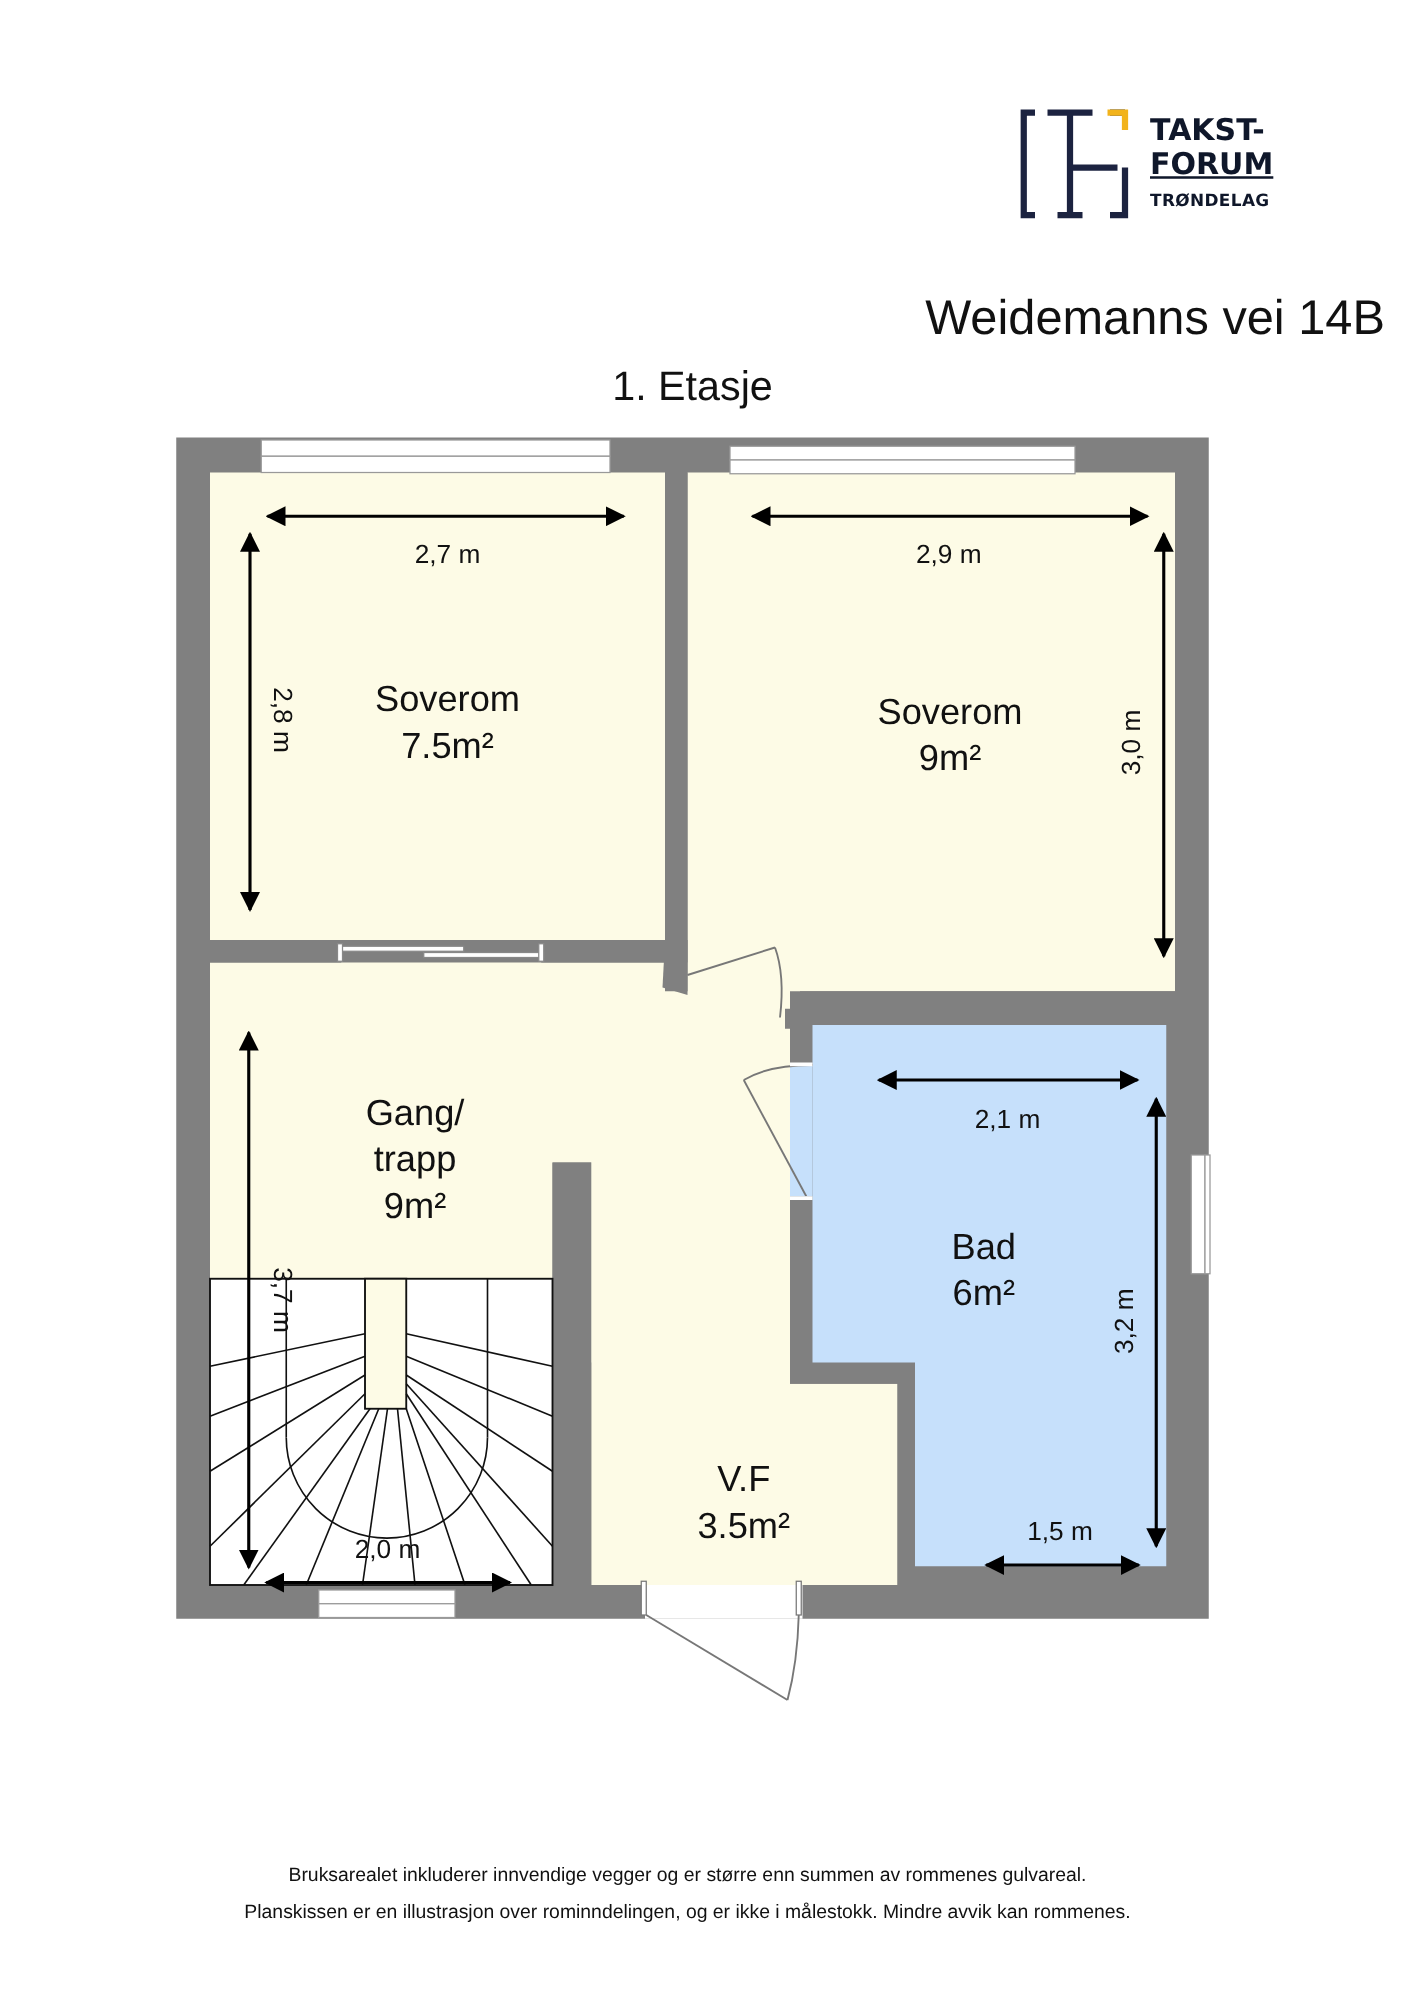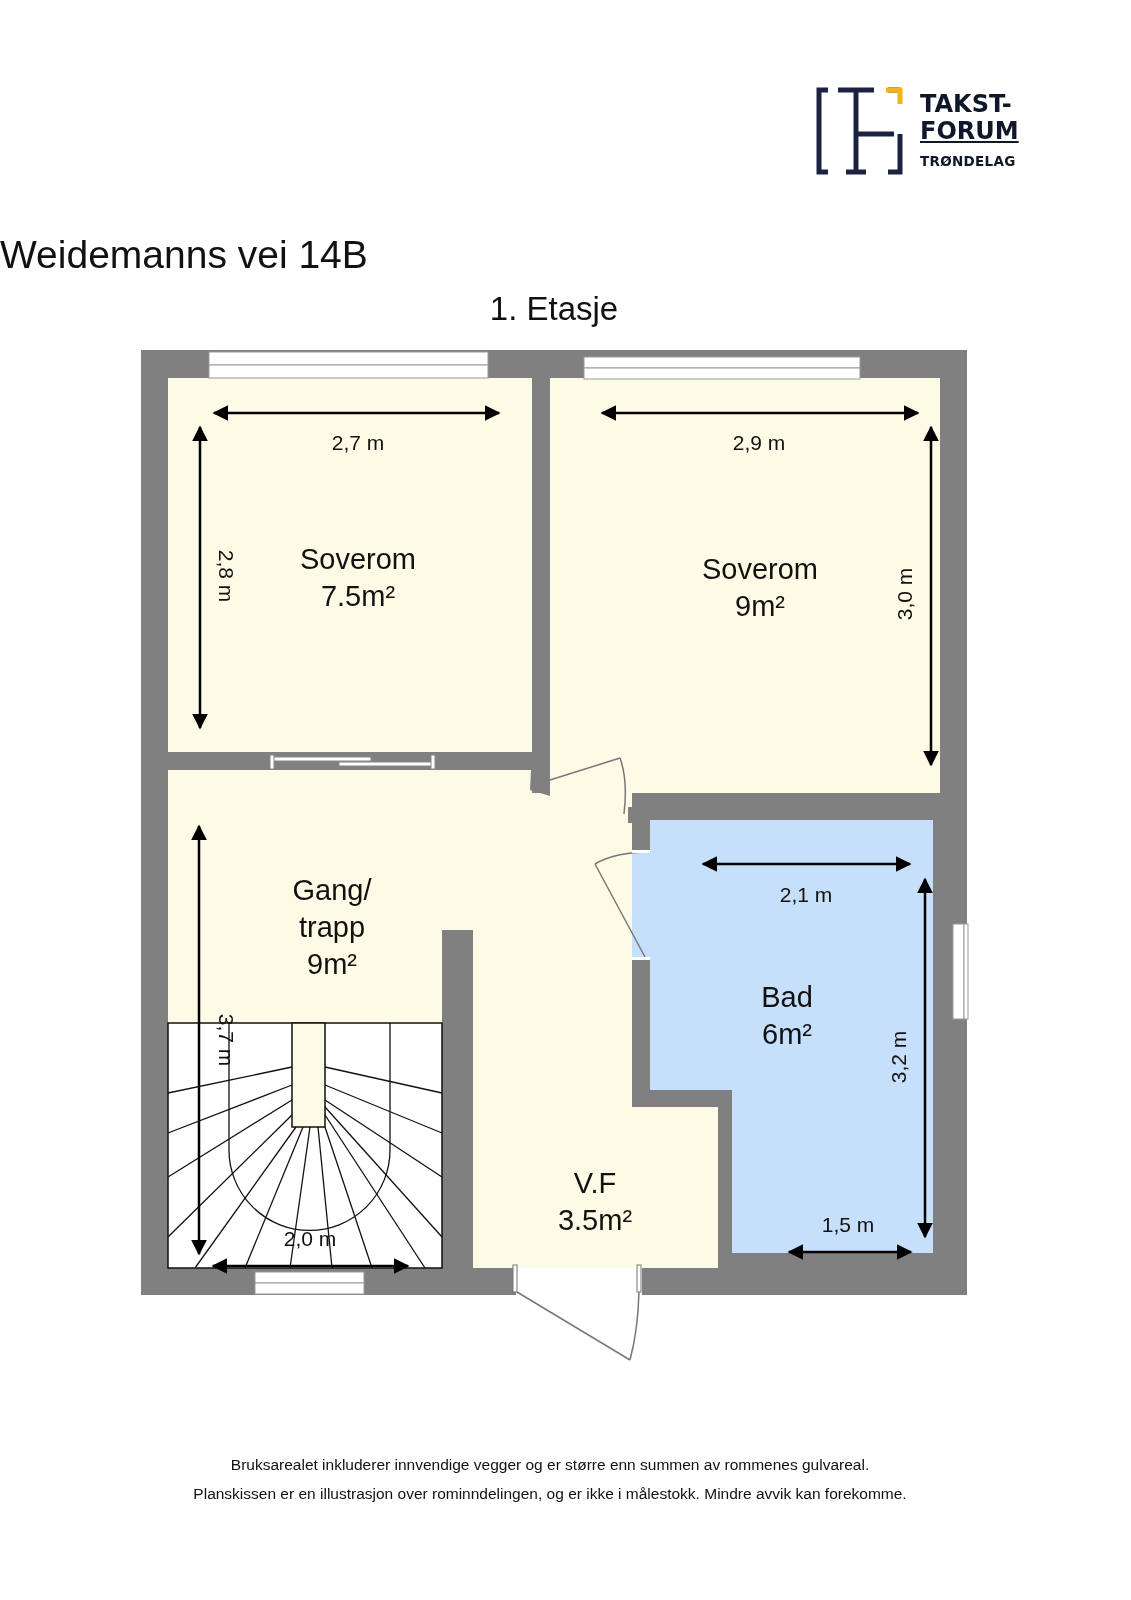--- a/index.html
+++ b/index.html
@@ -2,24 +2,24 @@
 <html><head>
 <meta charset="utf-8">
 <style>
   html, body { margin:0; padding:0; background:#ffffff; }
   body { width:1131px; height:1600px; position:relative; overflow:hidden; font-family:"Liberation Sans", sans-serif; color:#111; }
   .logo { position:absolute; left:816px; top:86px; width:220px; height:90px; }
   .logo-text { position:absolute; left:920px; top:92px; font-family:"DejaVu Sans", sans-serif; font-weight:bold; color:#0f172a; line-height:1; }
   .logo-line1, .logo-line2 { font-size:24px; letter-spacing:0px; display:block; }
   .logo-line2 { margin-top:3px;text-decoration:underline; }
   .logo-line3 { font-size:13.5px; display:block; margin-top:12px; letter-spacing:0.3px; }
-  .title { position:absolute; left:0; width:1108px; top:233px; text-align:left; font-size:39px; }
+  .title { position:absolute; left:0; width:1108px; top:233px; text-align:right; font-size:39px; }
   .subtitle { position:absolute; left:0; width:1108px; top:290px; text-align:center; font-size:33px; }
   svg.plan { position:absolute; left:0; top:0; }
-  .footer { position:absolute; left:0; width:1100px; text-align:center; font-size:15.5px; }
+  .footer { position:absolute; left:0; width:1100px; text-align:center; font-size:15.5px;margin-top:36px; }
   .footer.l1 { top:1456px; }
   .footer.l2 { top:1485px; }
   .rl { font-family:"Liberation Sans", sans-serif; font-size:29px; fill:#111; }
   .dl { font-family:"Liberation Sans", sans-serif; font-size:21px; fill:#111; }
 </style>
 </head>
 <body>
 
 <svg class="logo" width="100" height="90" viewBox="0 0 100 90" style="left:816px;top:86px;width:100px;height:90px;">
   <g fill="none" stroke="#1c2340" stroke-width="5">
@@ -183,13 +183,13 @@
   <text class="rl" x="332" y="900" text-anchor="middle">Gang/</text>
   <text class="rl" x="332" y="937" text-anchor="middle">trapp</text>
   <text class="rl" x="332" y="974" text-anchor="middle">9m²</text>
   <text class="rl" x="787" y="1007" text-anchor="middle">Bad</text>
   <text class="rl" x="787" y="1044" text-anchor="middle">6m²</text>
   <text class="rl" x="595" y="1193" text-anchor="middle">V.F</text>
   <text class="rl" x="595" y="1230" text-anchor="middle">3.5m²</text>
 </svg>
 
 <div class="footer l1">Bruksarealet inkluderer innvendige vegger og er større enn summen av rommenes gulvareal.</div>
-<div class="footer l2">Planskissen er en illustrasjon over rominndelingen, og er ikke i målestokk. Mindre avvik kan forekomme.</div>
+<div class="footer l2">Planskissen er en illustrasjon over rominndelingen, og er ikke i målestokk. Mindre avvik kan rommenes.</div>
 
 </body></html>

